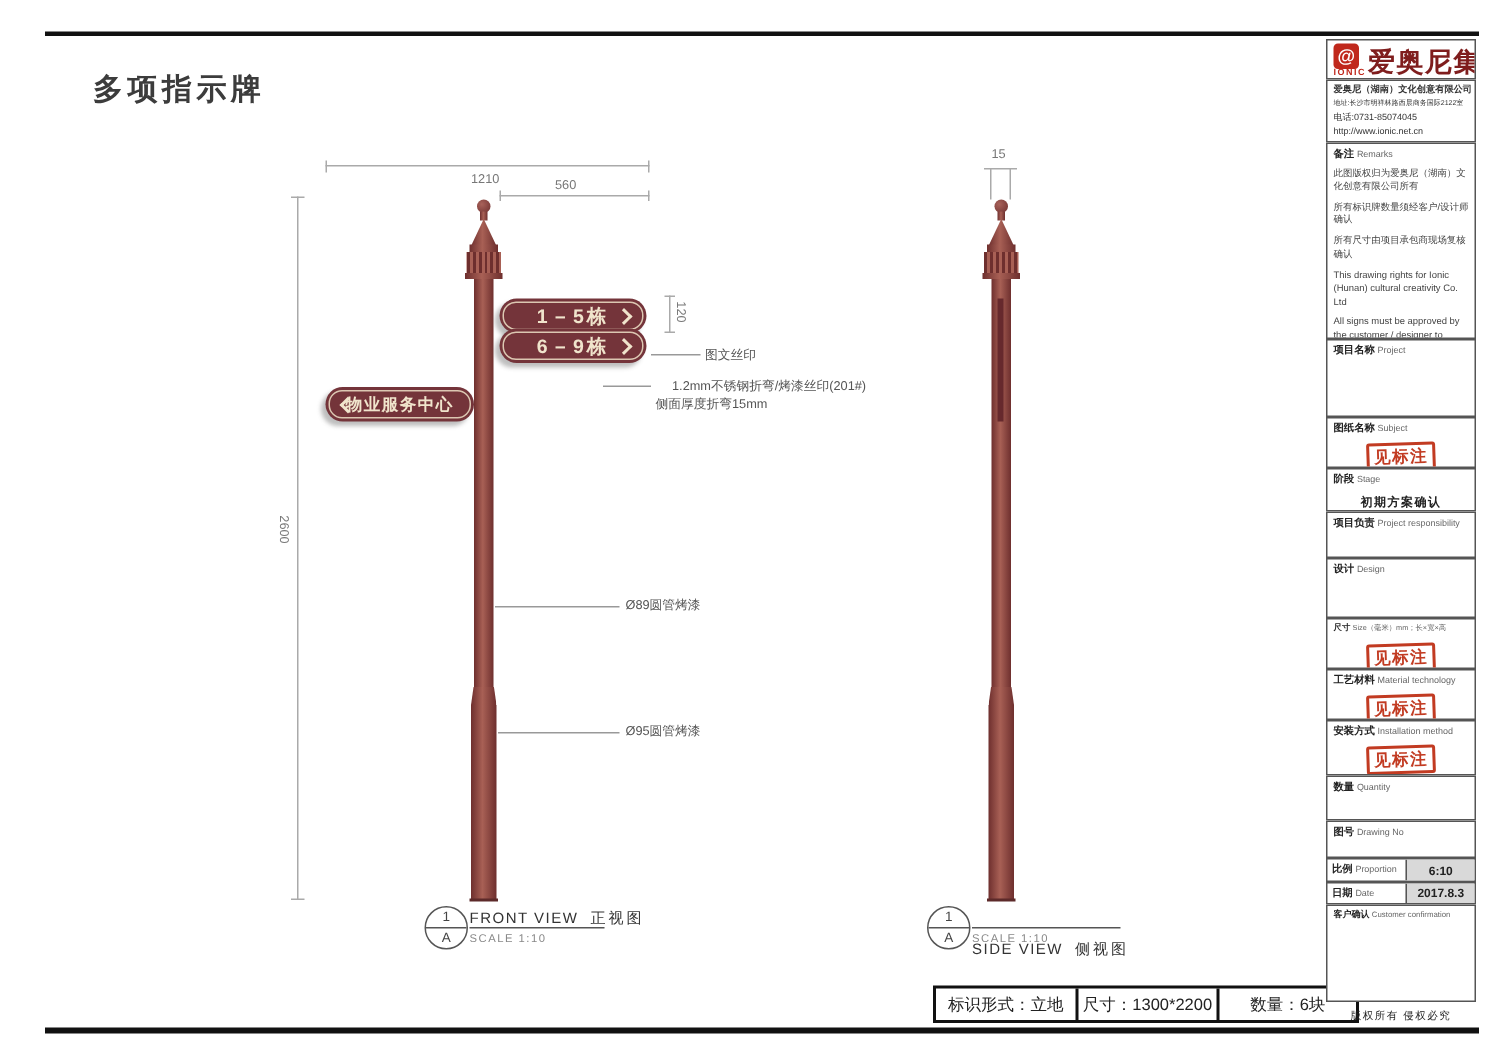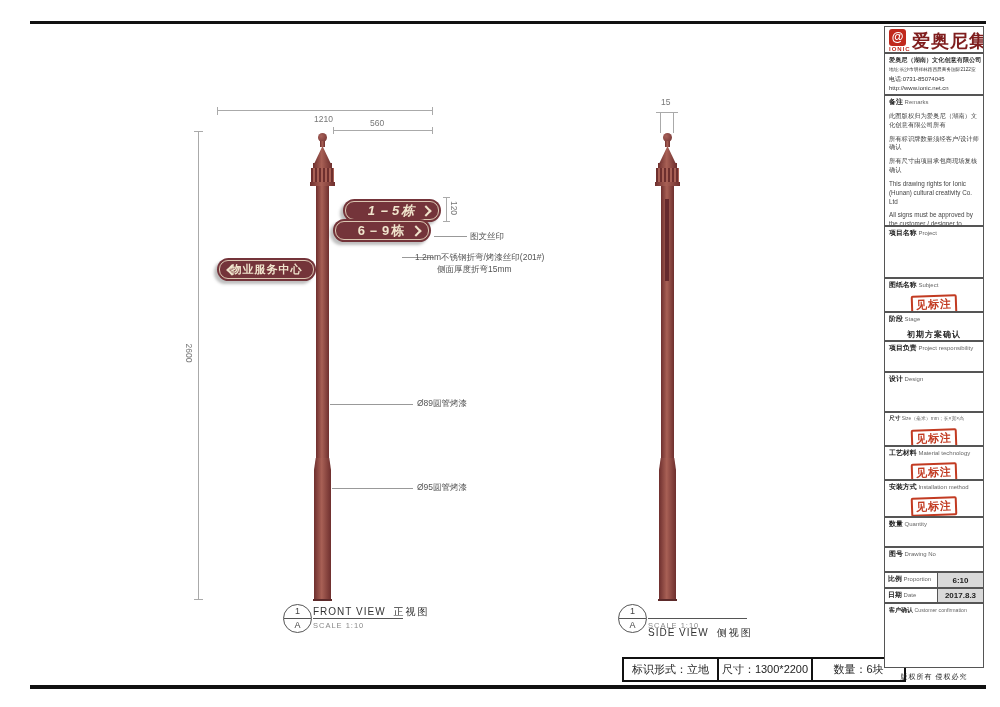--- a/index.html
+++ b/index.html
@@ -74,20 +74,21 @@
   .copyright{position:absolute;left:884px;top:672px;width:100px;text-align:center;font-size:7px;color:#222;letter-spacing:1px;}
 </style>
 </head>
 <body>
 
 <div class="canvas">
 
   <div class="bar top"></div>
   <div class="bar bottom"></div>
 
+  <h1 class="title">多项指示牌</h1>
 
   <div class="dim-line" style="left:217px;top:110px;width:216px;height:1px;"></div>
   <div class="dim-line" style="left:217px;top:107px;width:1px;height:8px;"></div>
   <div class="dim-line" style="left:432px;top:107px;width:1px;height:8px;"></div>
   <span class="dim-label" style="left:312px;top:114px;">1210</span>
 
   <div class="dim-line" style="left:333px;top:130px;width:100px;height:1px;"></div>
   <div class="dim-line" style="left:333px;top:127px;width:1px;height:7px;"></div>
   <div class="dim-line" style="left:432px;top:127px;width:1px;height:7px;"></div>
   <span class="dim-label" style="left:368px;top:118px;">560</span>
@@ -106,41 +107,41 @@
   <div class="pole-part abs" style="left:320px;top:141px;width:5px;height:6px;"></div>
   <div class="pole-part pole-cone abs" style="left:314px;top:146px;width:17px;height:18px;"></div>
   <div class="pole-part abs" style="left:313px;top:163px;width:19px;height:5px;"></div>
   <div class="pole-flute abs" style="left:311px;top:168px;width:23px;height:14px;"></div>
   <div class="pole-part abs" style="left:310px;top:182px;width:25px;height:4px;"></div>
   <div class="pole-part abs" style="left:316px;top:186px;width:13px;height:272px;"></div>
   <div class="pole-part abs" style="left:314px;top:458px;width:17px;height:12px;clip-path:polygon(10% 0,90% 0,100% 100%,0 100%);"></div>
   <div class="pole-part abs" style="left:314px;top:470px;width:17px;height:130px;"></div>
   <div class="abs" style="left:313px;top:599px;width:19px;height:2px;background:#5d2a2a;"></div>
 
-  <div class="plate" style="left:343px;top:199px;width:98px;font-style:italic;">
+  <div class="plate" style="left:333px;top:199px;width:98px;">
     <div class="plate-inner"></div>
     <span class="plate-text">1－5栋</span>
     <span class="chev right"></span>
   </div>
   <div class="plate" style="left:333px;top:219px;width:98px;">
     <div class="plate-inner"></div>
     <span class="plate-text">6－9栋</span>
     <span class="chev right"></span>
   </div>
   <div class="plate" style="left:217px;top:258px;width:99px;">
     <div class="plate-inner"></div>
     <span class="plate-text small">物业服务中心</span>
     <span class="chev left"></span>
   </div>
 
   <div class="lead" style="left:434px;top:236px;width:33px;"></div>
   <span class="note" style="left:470px;top:231px;">图文丝印</span>
 
   <div class="lead" style="left:402px;top:257px;width:32px;"></div>
-  <span class="note" style="left:415px;top:252px;text-align:center;">1.2mm不锈钢折弯/烤漆丝印(201#)</span>
+  <span class="note" style="left:448px;top:252px;text-align:center;">1.2mm不锈钢折弯/烤漆丝印(201#)</span>
   <span class="note" style="left:437px;top:264px;">侧面厚度折弯15mm</span>
 
   <div class="lead" style="left:330px;top:404px;width:83px;"></div>
   <span class="note" style="left:417px;top:398px;">Ø89圆管烤漆</span>
 
   <div class="lead" style="left:332px;top:488px;width:81px;"></div>
   <span class="note" style="left:417px;top:482px;">Ø95圆管烤漆</span>
 
   <div class="vcircle" style="left:283px;top:604px;">
     <span>1</span>

